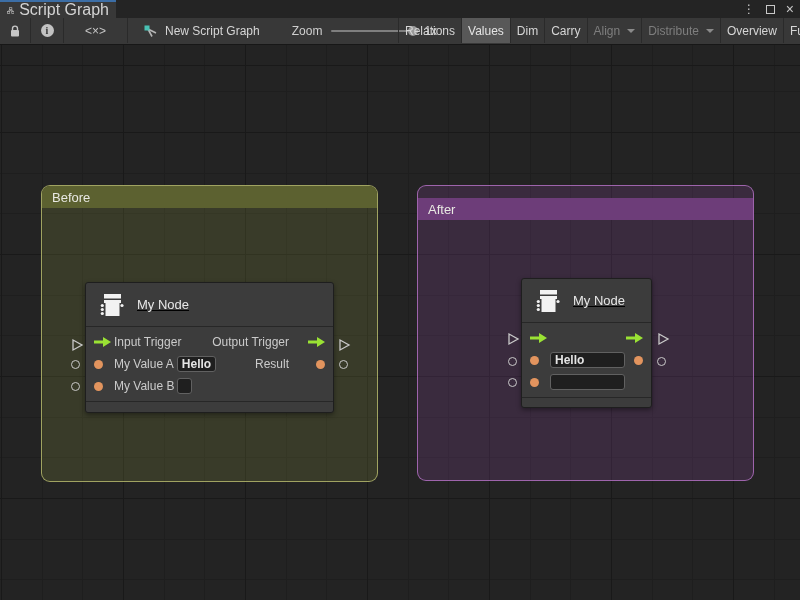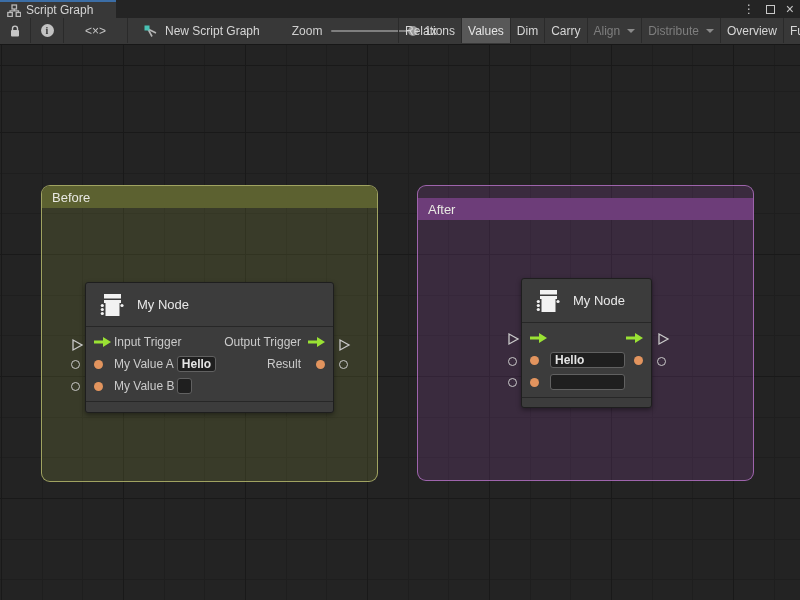--- a/index.html
+++ b/index.html
@@ -4,21 +4,21 @@
 <style>
   * { margin:0; padding:0; box-sizing:border-box; }
   html,body { width:800px; height:600px; overflow:hidden; background:#191919;
               font-family:"Liberation Sans", sans-serif; }
   #app { position:relative; width:800px; height:600px; background:#232323; overflow:hidden; }
 
   
   .titlebar { position:absolute; top:0; left:0; right:0; height:18px; background:#242424; }
   .tab { position:absolute; left:0; top:0; height:18px; width:116px; background:#383838;
          border-top:2px solid var(--c-accent_blue); display:flex; align-items:center; gap:5px;
-         padding:0 7px; color:#d4d4d4; font-size:12px; white-space:nowrap; }
+         padding:0 7px; color:#d4d4d4; font-size:16px; white-space:nowrap; }
   .win-controls { position:absolute; right:6px; top:0; height:18px; display:flex; align-items:center; gap:11px; color:#c8c8c8; }
   .kebab { font-size:12px; line-height:1; letter-spacing:0; }
   .maxbox { width:9px; height:9px; border:1.5px solid #c8c8c8; }
   .closex { font-size:14px; line-height:1; }
 
   
   .toolbar { position:absolute; top:18px; left:0; right:0; height:27px; background:#383838;
              border-bottom:1px solid #171717; font-size:12px; color:#d6d6d6; white-space:nowrap; overflow:hidden; }
   .tb-left { position:absolute; left:0; top:0; bottom:1px; display:flex; align-items:stretch; }
   .tb-right { position:absolute; left:398px; top:0; bottom:1px; display:flex; align-items:stretch; }
@@ -50,28 +50,28 @@
   .group.before { left:41px; top:140px; width:337px; height:297px; background:var(--c-before_body); border-color:var(--c-before_border); }
   .group.before .group-header { background:var(--c-before_header); }
   .group.after { left:417px; top:140px; width:337px; height:296px; background:var(--c-after_body); border-color:var(--c-after_border); }
   .group.after .group-header { background:var(--c-after_header);margin-top:12px; }
 
   
   .node { position:absolute; background:#3c3c3c; border:1px solid #1e1e1e; border-radius:3px;
           box-shadow:0 2px 5px rgba(0,0,0,0.4); display:flex; flex-direction:column; }
   .node.before-node { left:85px; top:237px; width:249px; height:131px; }
   .node.after-node  { left:521px; top:233px; width:131px; height:130px; }
-  .node-header { height:44px; flex:none; display:flex; align-items:center; gap:11px; padding-left:10px; border-bottom:1px solid #272727; }
+  .node-header { height:44px; flex:none; display:flex; align-items:center; gap:11px; padding-left:10px; border-bottom:1px solid #272727;text-decoration:underline; }
   .node-title { font-size:13px; color:#e8e8e8; }
   .node-body { flex:1; padding:4px 0; display:flex; flex-direction:column; justify-content:space-around; }
   .port-row { height:22px; display:flex; align-items:center; padding:0 8px; }
   .picon { width:17px; flex:none; display:flex; align-items:center; }
   .plabel { font-size:12px; color:#cbcbcb; margin-left:3px; white-space:nowrap; }
   .pright { margin-left:auto; display:flex; align-items:center; }
-  .pright .plabel { margin:0 7px 0 0; }
+  .pright .plabel { margin:0 19px 0 0; }
   .node-footer { flex:none; height:11px; border-top:1px solid #272727; }
 
   .dot { width:9px; height:9px; border-radius:50%; background:var(--c-value_orange); }
   .vfield { height:16px; background:#1f1f1f; border:1px solid #616161; border-radius:3px;
             color:#e4e4e4; font-size:12px; padding:0 4px; margin-left:3px; outline:none;
             font-family:"Liberation Sans", sans-serif;font-weight:bold; }
   .vfield.w-hello { width:39px; }
   .vfield.w-mini  { width:15px; padding:0 2px; }
   .vfield.w-after { width:75px; }
 

